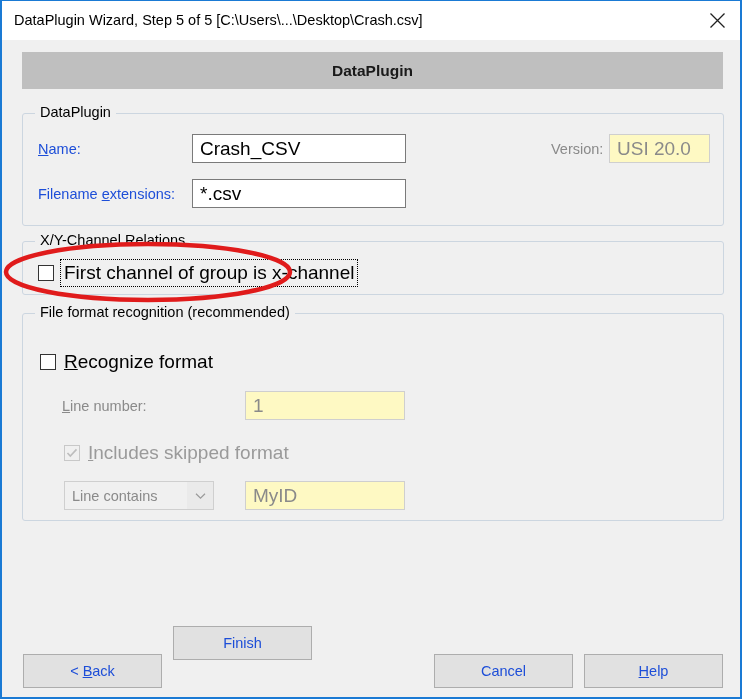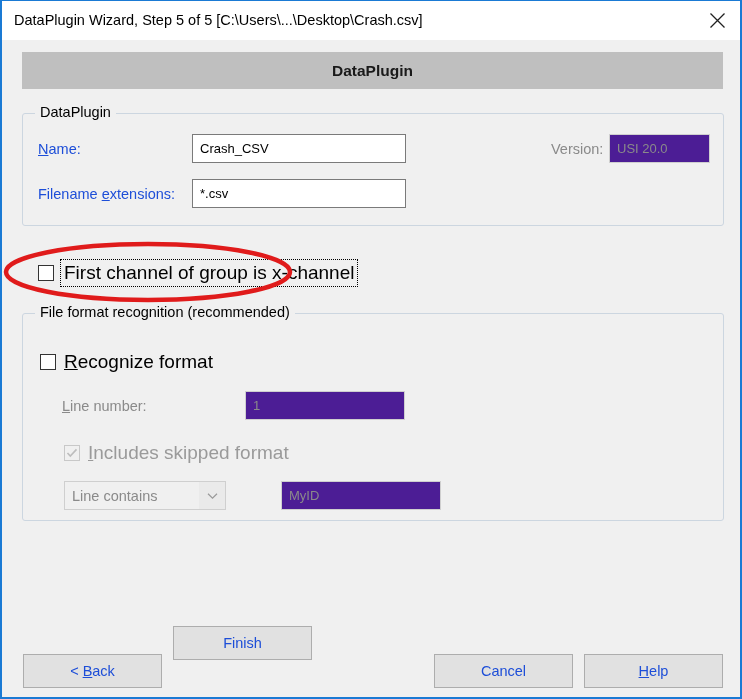--- a/index.html
+++ b/index.html
@@ -101,30 +101,30 @@
   }
   .label.disabled { color: #8a8a8a; }
   .acc { text-decoration: underline; }
   
   .textfield {
     position: absolute;
     box-sizing: border-box;
     background: #ffffff;
     border: 1px solid #7a7a7a;
     font-family: "Liberation Sans", sans-serif;
-    font-size: 13px;
+    font-size: 19px;
     color: #000000;
     padding: 0 7px;
     display: flex;
     align-items: center;
     height: 29px;
   }
   .textfield.disabled {
     border: 1px solid #cfcfcf;
-    background: #4c1d95;
+    background: #fef9c3;
     color: #8a8a8a;
   }
   
   .checkrow {
     position: absolute;
     display: flex;
     align-items: center;
     white-space: nowrap;
   }
   .cbox {
@@ -231,20 +231,23 @@
   <div class="textfield" style="left:190px; top:179px; width:214px;">
     <span>*.csv</span>
   </div>
 
   <div class="label disabled" style="left:549px; top:141px;">Version:</div>
 
   <div class="textfield disabled" style="left:607px; top:134px; width:101px;">
     <span>USI 20.0</span>
   </div>
 
+  <div class="group" id="group-xy">
+    <span class="group-title">X/Y-Channel Relations</span>
+  </div>
 
   <div class="checkrow" style="left:36px; top:261px;">
     <span class="cbox"></span>
     <span class="cb-label focusbox"><span>First channel of </span><span class="acc">g</span><span>roup is x-channel</span></span>
   </div>
 
   <div class="group" id="group-fileformat">
     <span class="group-title">File format recognition (recommended)</span>
   </div>
 
@@ -261,30 +264,30 @@
 
   <div class="checkrow" style="left:62px; top:442px;">
     <span class="cbox disabled">
       <svg width="12" height="12" viewBox="0 0 12 12" aria-hidden="true">
         <path d="M1.5 6 L4.3 9 L10.5 2.4" stroke="#bdbdbd" stroke-width="1.6" fill="none"></path>
       </svg>
     </span>
     <span class="cb-label disabled"><span></span><span class="acc">I</span><span>ncludes skipped format</span></span>
   </div>
 
-  <div class="combo" style="left:62px; top:481px; width:162px;">
+  <div class="combo" style="left:62px; top:481px; width:150px;">
     <span class="combo-text">Line contains</span>
     <span class="combo-arrow">
       <svg width="11" height="8" viewBox="0 0 11 8" aria-hidden="true">
         <path d="M1 1.8 L5.5 6.2 L10 1.8" stroke="#9a9a9a" stroke-width="1.2" fill="none"></path>
       </svg>
     </span>
   </div>
 
-  <div class="textfield disabled" style="left:243px; top:481px; width:160px;margin-left:36px;">
+  <div class="textfield disabled" style="left:243px; top:481px; width:160px;">
     <span>MyID</span>
   </div>
 
   <div class="button" style="left:21px; top:654px; width:139px;">
     <span><span>&lt; </span><span class="acc">B</span><span>ack</span></span>
   </div>
 
   <div class="button" style="left:171px; top:626px; width:139px;">
     <span>Finish</span>
   </div>

